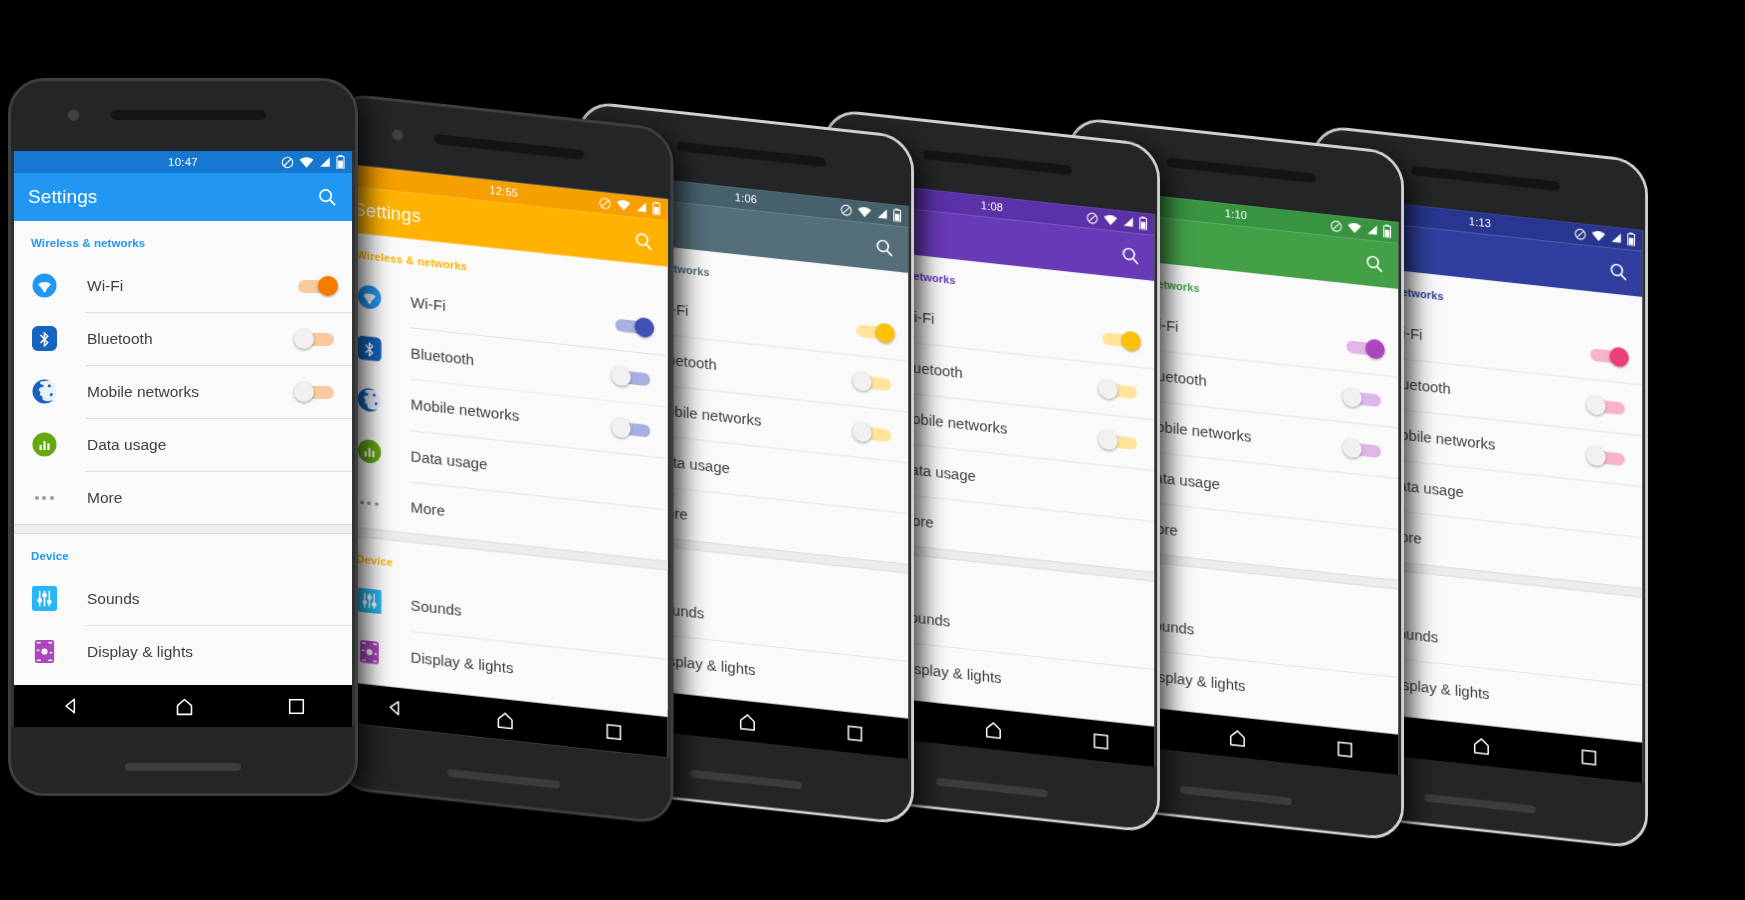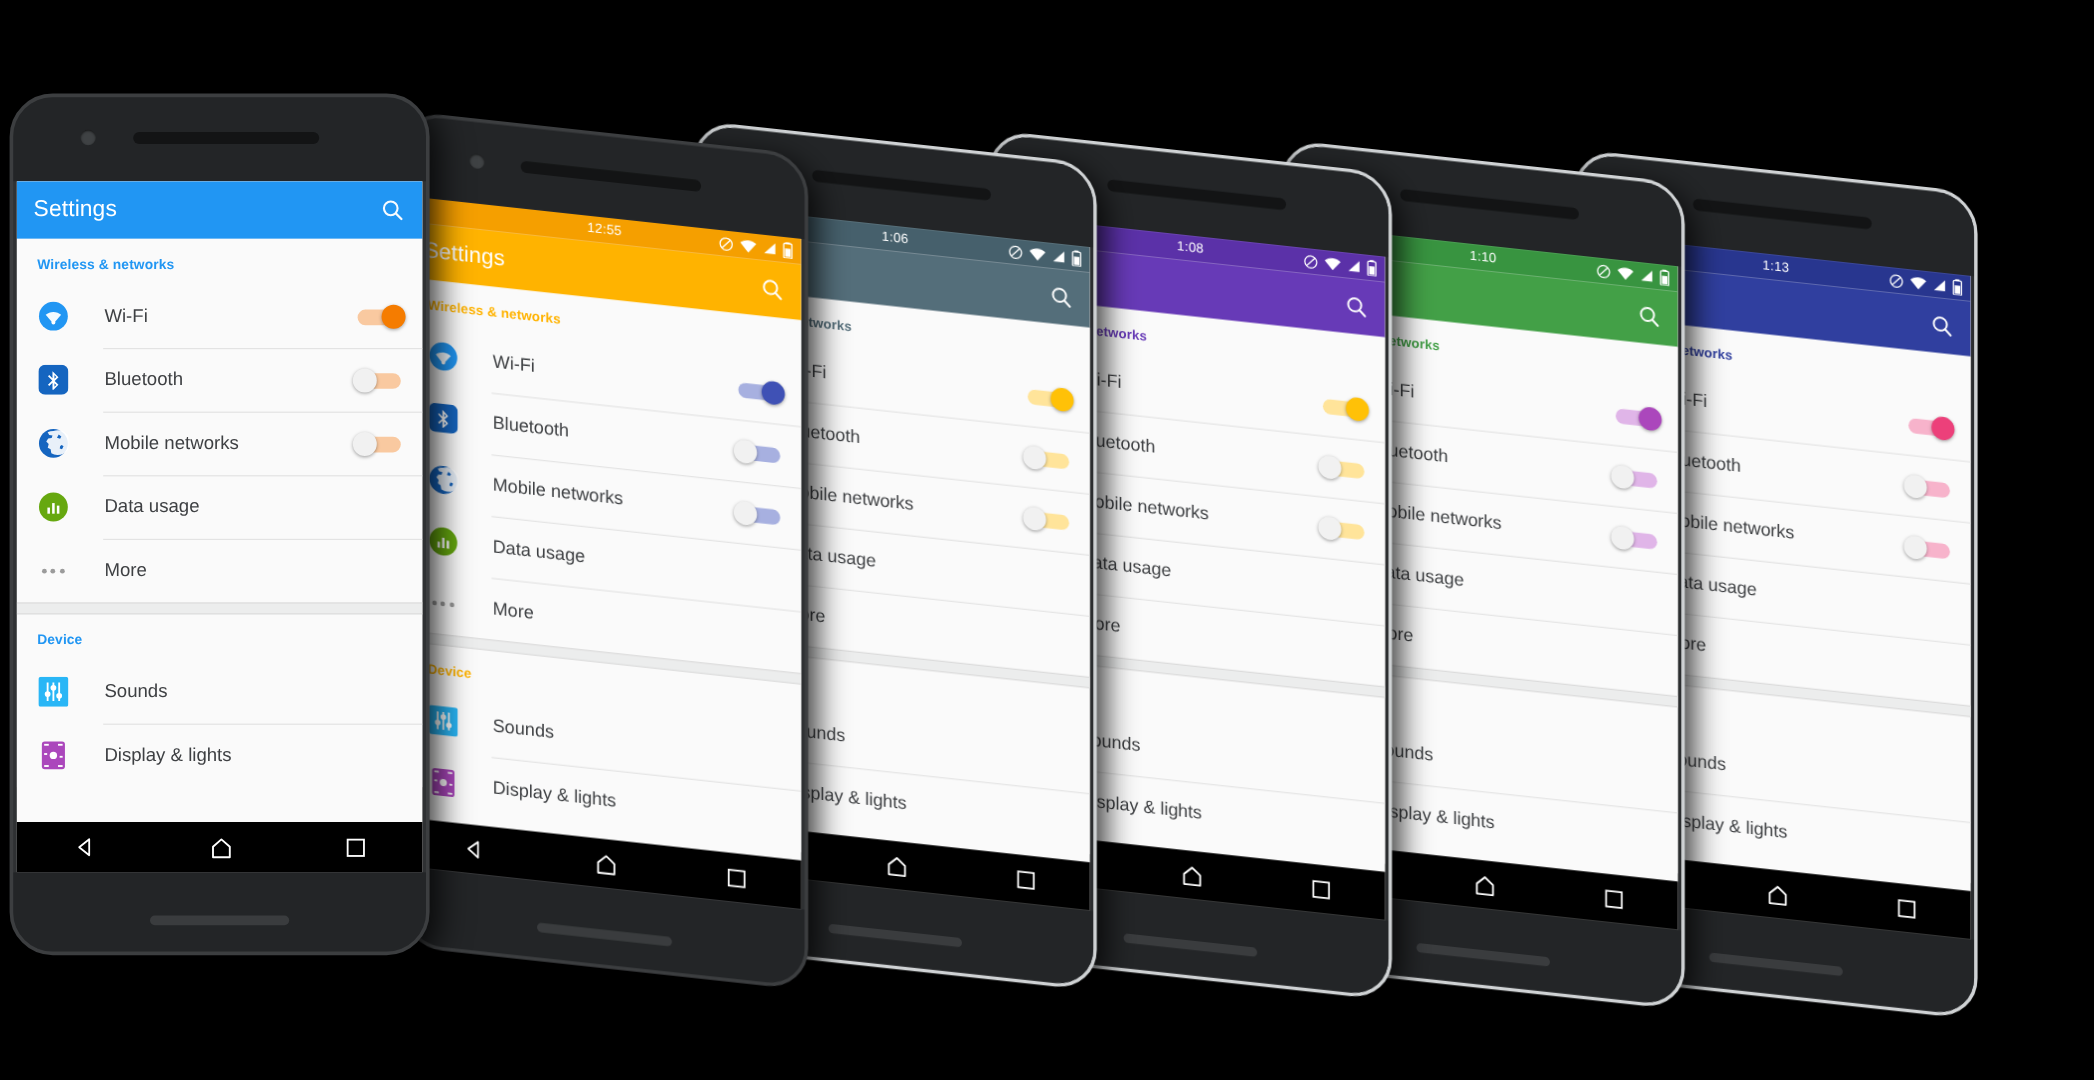--- a/index.html
+++ b/index.html
@@ -96,20 +96,48 @@
 </head>
 <body>
 
 <div id="stage">
     <div class="phone" style="left: 8px; top: 78px; transform: scale(1) skewY(0deg); z-index: 20;">
       <div class="body dark">
         <div class="bezel-top"></div>
         <div class="camera"></div>
         <div class="speaker"></div>
         <div class="screen">
+          <div class="statusbar" style="background: rgb(21, 119, 207);">
+            <div class="time">10:47</div>
+            <div class="sysicons">
+              <span>
+                <svg width="13" height="13" viewBox="0 0 20 20">
+                  <circle cx="10" cy="10" r="8" fill="none" stroke="#fff" stroke-width="1.7"></circle>
+                  <line x1="4.6" y1="15.4" x2="15.4" y2="4.6" stroke="#fff" stroke-width="1.7"></line>
+                </svg>
+              </span>
+              <span>
+                <svg width="15" height="12" viewBox="0 0 24 20">
+                  <path fill="#fff" d="M12 19.5 .5 6.2C3.6 3.5 7.6 2 12 2s8.4 1.5 11.5 4.2z"></path>
+                </svg>
+              </span>
+              <span>
+                <svg width="12" height="12" viewBox="0 0 20 20">
+                  <path fill="#fff" d="M18 2v16H2z"></path>
+                </svg>
+              </span>
+              <span>
+                <svg width="9" height="14" viewBox="0 0 12 20">
+                  <rect x="3.5" y="0" width="5" height="2.4" fill="#fff"></rect>
+                  <rect x="1" y="2" width="10" height="18" rx="1.4" fill="none" stroke="#fff" stroke-width="1.6"></rect>
+                  <rect x="2.6" y="8" width="6.8" height="10.4" fill="#fff"></rect>
+                </svg>
+              </span>
+            </div>
+          </div>
           <div class="appbar" style="background: rgb(33, 150, 243);">
             <div class="title">Settings</div>
             <div class="search"><svg width="22" height="22" viewBox="0 0 24 24">
                 <circle cx="10.5" cy="10.5" r="6.2" fill="none" stroke="#ffffff" stroke-width="1.9"></circle>
                 <line x1="15.2" y1="15.2" x2="20.2" y2="20.2" stroke="#ffffff" stroke-width="2.1" stroke-linecap="round"></line>
               </svg></div>
           </div>
           <div class="content">
             <div class="sectionhdr" style="color: rgb(33, 150, 243);">Wireless &amp; networks</div>
             <div class="row">

